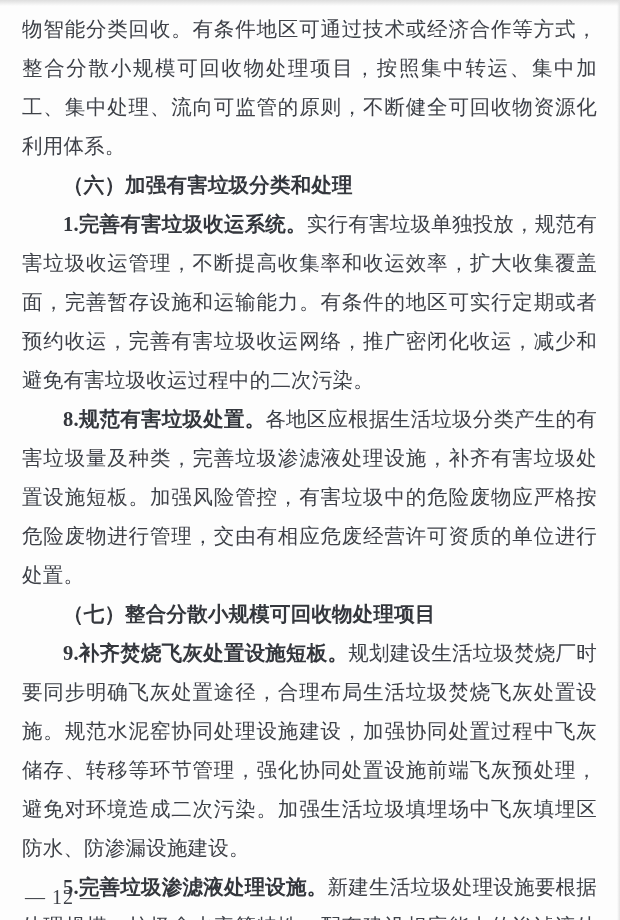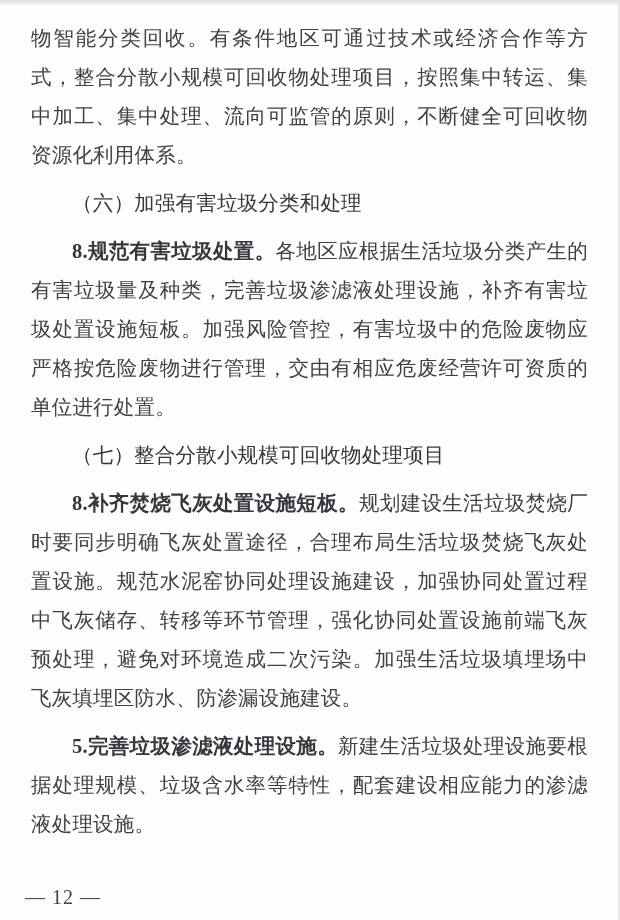--- a/index.html
+++ b/index.html
@@ -30,35 +30,35 @@
     background: linear-gradient(to left, #e3e3e3, rgba(255,255,255,0));
     pointer-events: none;
   }
   .content {
     position: absolute;
     left: 22px;
     right: 23px;
     top: 10px;
   }
   .para {
-    margin: 9px;
+    margin: 0;
     padding: 0;
     font-size: 20.5px;
     line-height: 39px;
     color: #3e4148;
     text-align: justify;
     text-justify: inter-character;
     text-indent: 2em;
     letter-spacing: 0.2px;
   }
   .para.continuation {
     text-indent: 0;
   }
   .para.heading {
-    font-weight: normal;
+    font-weight: bold;
     color: #34373d;
   }
   .lead {
     font-weight: bold;
     color: #34373d;
   }
   .page-number {
     position: absolute;
     left: 25px;
     bottom: 11px;
@@ -70,19 +70,20 @@
 </style>
 </head>
 <body>
 
 <div class="page">
   <div class="top-edge-shade"></div>
   <div class="right-edge-shade"></div>
   <div class="content" id="document-body">
       <p class="para continuation"><span>物智能分类回收。有条件地区可通过技术或经济合作等方式，整合分散小规模可回收物处理项目，按照集中转运、集中加工、集中处理、流向可监管的原则，不断健全可回收物资源化利用体系。</span></p>
       <p class="para heading"><span>（六）加强有害垃圾分类和处理</span></p>
+      <p class="para"><span class="lead">1.完善有害垃圾收运系统。</span><span>实行有害垃圾单独投放，规范有害垃圾收运管理，不断提高收集率和收运效率，扩大收集覆盖面，完善暂存设施和运输能力。有条件的地区可实行定期或者预约收运，完善有害垃圾收运网络，推广密闭化收运，减少和避免有害垃圾收运过程中的二次污染。</span></p>
       <p class="para"><span class="lead">8.规范有害垃圾处置。</span><span>各地区应根据生活垃圾分类产生的有害垃圾量及种类，完善垃圾渗滤液处理设施，补齐有害垃圾处置设施短板。加强风险管控，有害垃圾中的危险废物应严格按危险废物进行管理，交由有相应危废经营许可资质的单位进行处置。</span></p>
       <p class="para heading"><span>（七）整合分散小规模可回收物处理项目</span></p>
-      <p class="para"><span class="lead">8.补齐焚烧飞灰处置设施短板。</span><span>规划建设生活垃圾焚烧厂时要同步明确飞灰处置途径，合理布局生活垃圾焚烧飞灰处置设施。规范水泥窑协同处理设施建设，加强协同处置过程中飞灰储存、转移等环节管理，强化协同处置设施前端飞灰预处理，避免对环境造成二次污染。加强生活垃圾填埋场中飞灰填埋区防水、防渗漏设施建设。</span></p>
+      <p class="para"><span class="lead">9.补齐焚烧飞灰处置设施短板。</span><span>规划建设生活垃圾焚烧厂时要同步明确飞灰处置途径，合理布局生活垃圾焚烧飞灰处置设施。规范水泥窑协同处理设施建设，加强协同处置过程中飞灰储存、转移等环节管理，强化协同处置设施前端飞灰预处理，避免对环境造成二次污染。加强生活垃圾填埋场中飞灰填埋区防水、防渗漏设施建设。</span></p>
       <p class="para"><span class="lead">5.完善垃圾渗滤液处理设施。</span><span>新建生活垃圾处理设施要根据处理规模、垃圾含水率等特性，配套建设相应能力的渗滤液处理设施。</span></p>
     </div>
   <div class="page-number">— 12 —</div>
 </div>
 
 </body></html>

